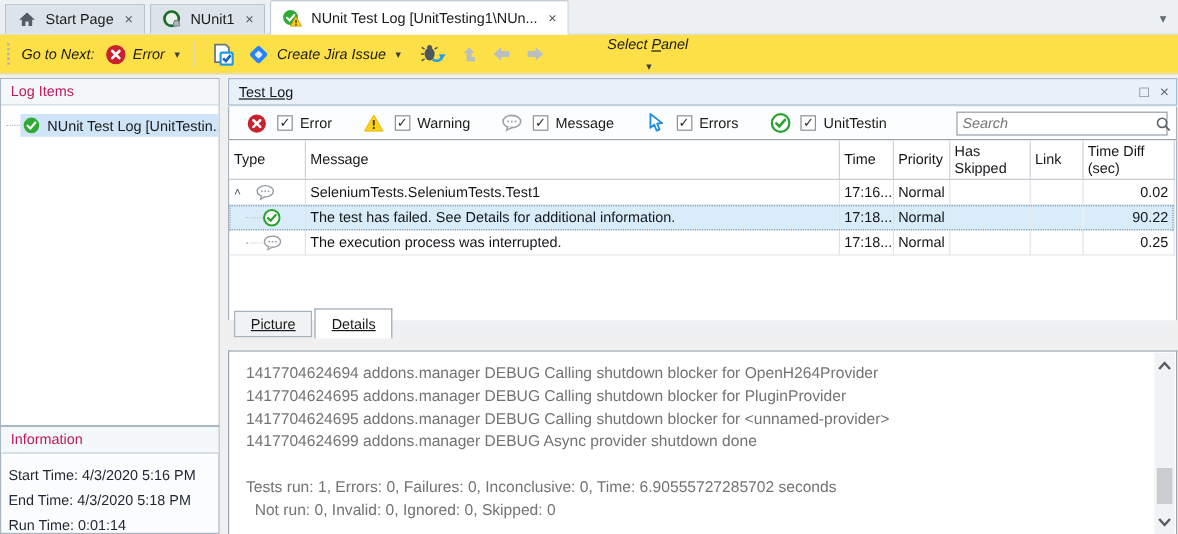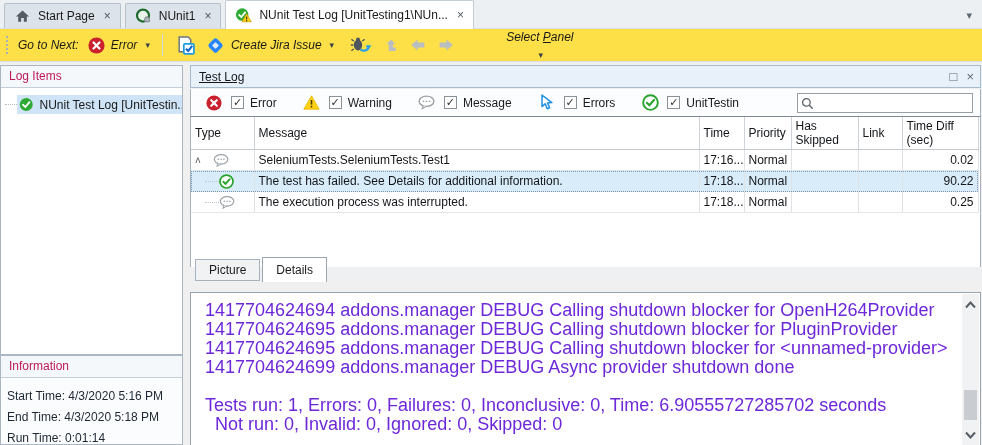--- a/index.html
+++ b/index.html
@@ -59,26 +59,26 @@
   table.lg td { padding:0 4px; border-right:1px solid #e0e3e6; border-bottom:1px solid #e4e6e9; height:20px; white-space:nowrap; overflow:hidden; color:#14161a; }
   table.lg td.typec { padding:0; }
   .typewrap { display:flex; align-items:center; height:20px; }
   .expander { width:14px; text-align:center; color:#4b5157; font-size:10px; cursor:pointer; }
   .indent { width:14px; border-top:1px dotted #c2c8ce; margin-left:14px; }
   .indent0 { width:8px; }
   tr.sel td { background:#d9ecfa; }
   tr.sel { outline:1px dotted #7097b8; outline-offset:-1px; }
   td.num { text-align:right; }
 
-  .dtabs { position:absolute; top:267px; left:190px; right:1px; height:14px; background:#eef0f2; display:flex; align-items:flex-end; padding-left:5px; }
+  .dtabs { position:absolute; top:267px; left:190px; right:1px; height:14px; background:#eef0f2; display:flex; align-items:flex-end; padding-left:5px;text-decoration:underline; }
   .dtab { height:22px; display:inline-flex; align-items:center; padding:0 13px; border:1px solid #a8b2bc; background:#f1f2f3; margin-right:2px; cursor:pointer; }
   .dtab.active { background:#fff; height:25px; border-color:#9aa5b0; border-bottom:none; position:relative; z-index:2; margin-bottom:-1px; }
 
   .details { position:absolute; top:292px; left:190px; right:1px; bottom:0; background:#fff; border:1px solid #9aa5b0; border-bottom:none; }
-  .dlines { position:absolute; top:8px; left:14px; right:20px; font-size:18px; color:#6d28d9; }
+  .dlines { position:absolute; top:8px; left:14px; right:20px; font-size:13px; color:#737373; }
   .dlines div { line-height:19px; white-space:pre-wrap; min-height:19px; }
   .vscroll { position:absolute; top:1px; right:1px; bottom:0; width:17px; background:#f1f2f3; }
   .varrow { position:absolute; left:0; width:17px; height:17px; display:flex; align-items:center; justify-content:center; color:#565d64; cursor:pointer; }
   .varrow.up { top:2px; } .varrow.dn { bottom:2px; }
   .vthumb { position:absolute; left:2px; width:13px; top:96px; height:30px; background:#c9cdd1; cursor:pointer; }
 </style>
 </head>
 <body>
 
 <div class="app">
@@ -258,20 +258,21 @@
       <span class="ficon">
         <svg width="17" height="17" viewBox="0 0 16 16">
             <circle cx="8" cy="8" r="6.9" fill="#fff" stroke="#27a32d" stroke-width="1.8"></circle>
             <path d="M4.6 8.3 L7 10.6 L11.4 5.5" stroke="#27a32d" stroke-width="2" fill="none" stroke-linecap="round"></path>
           </svg>
       </span>
       <span class="cbx">✓</span>
       <span>UnitTestin</span>
     </span>
     <span class="searchbox">
+      <input type="text" placeholder="Search" style="">
       <span class="sic">
         <svg width="13" height="13" viewBox="0 0 14 14">
             <circle cx="5.8" cy="5.8" r="4.1" fill="none" stroke="#5a6268" stroke-width="1.4"></circle>
             <line x1="8.9" y1="8.9" x2="12.6" y2="12.6" stroke="#5a6268" stroke-width="1.5"></line>
           </svg>
       </span>
     </span>
   </div>
 
   <div class="grid">

